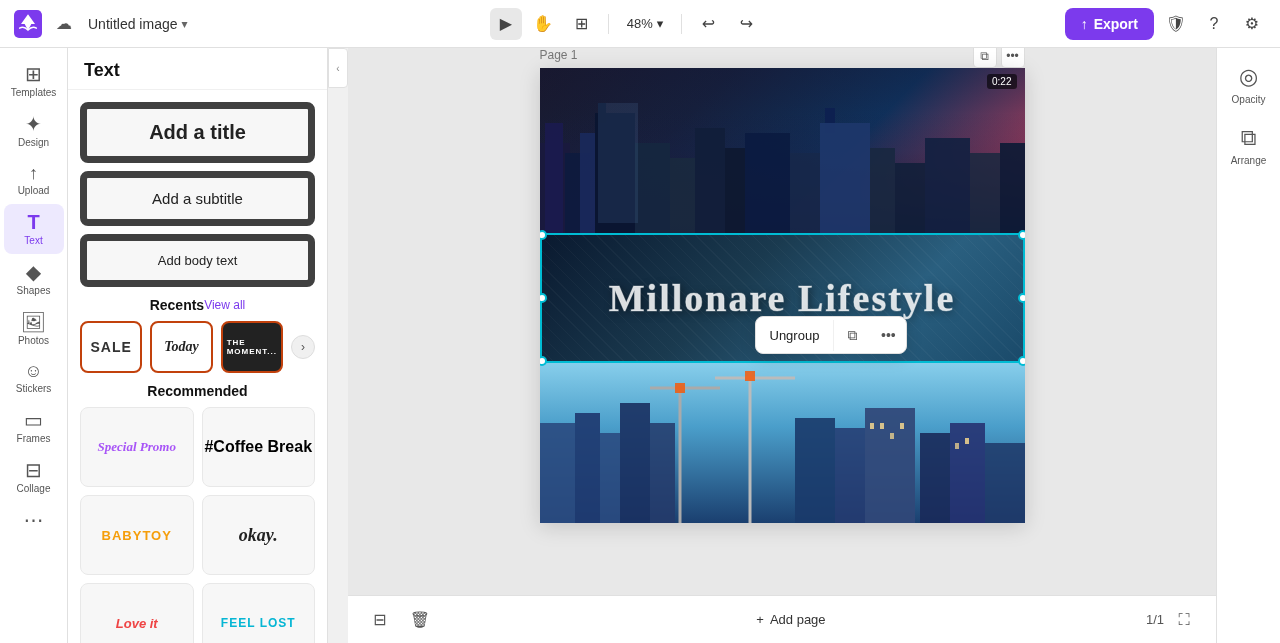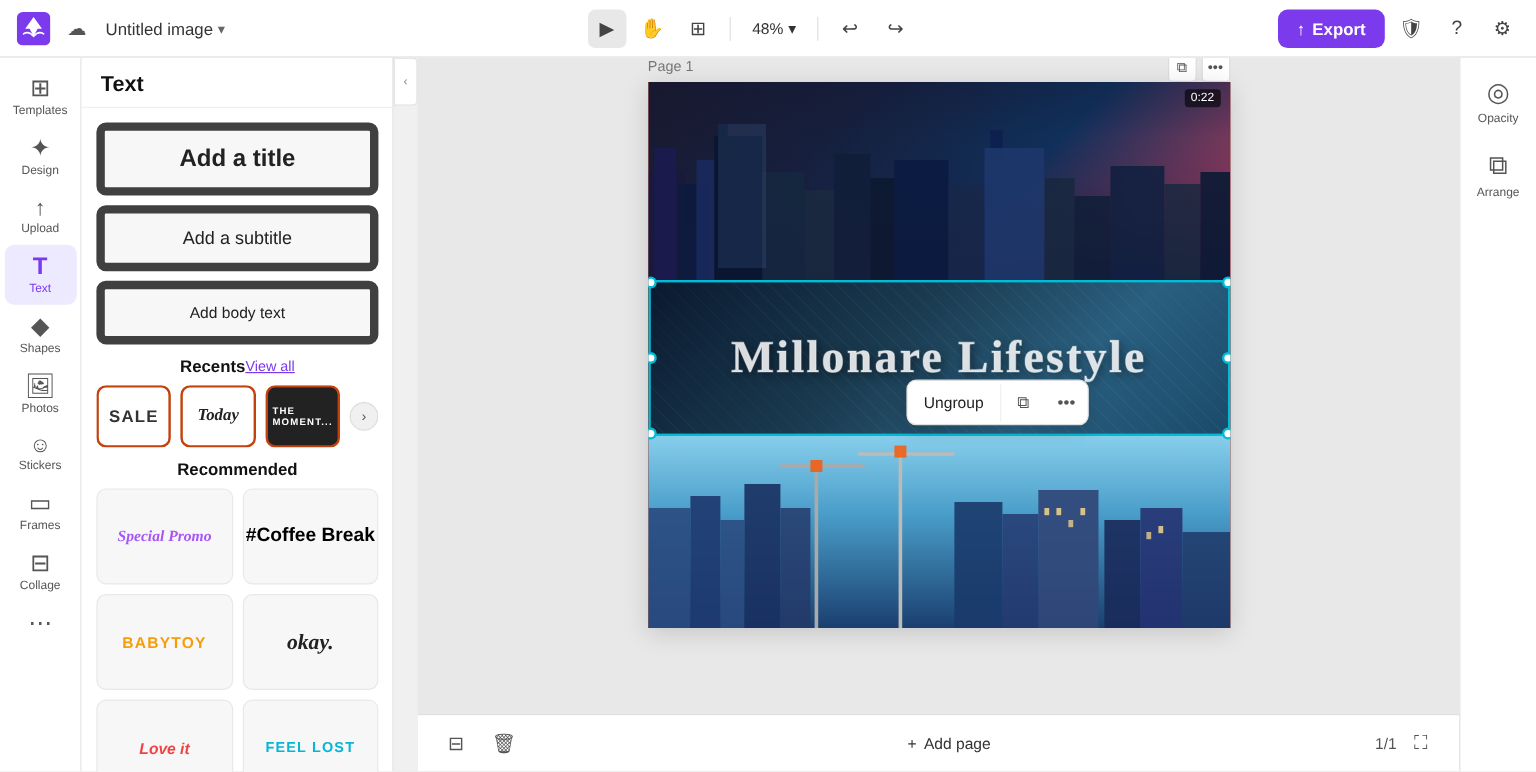--- a/index.html
+++ b/index.html
@@ -89,21 +89,21 @@
     .text-btn {
       display: block; width: 100%; padding: 12px 16px; margin-bottom: 8px;
       background: #f7f7f7; border: 7px solid #404040; border-radius: 8px;
       font-size: 14px; font-weight: 500; color: #222; cursor: pointer; text-align: center;
     }
     .section-header {
       display: flex; justify-content: center; align-items: center;
       margin: 10px 4px 8px; 
     }
     .section-title { font-size: 14px; font-weight: 600; color: #111; }
-    .view-all-link { font-size: 12px; color: #7c3aed; cursor: pointer; text-decoration: underline; }
+    .view-all-link { font-size: 12px; color: #7c3aed; cursor: pointer; }
     .recents-row {
       display: flex; gap: 8px; align-items: center; overflow: hidden;
     }
     .recent-item {
       flex: 1; min-width: 0; height: 52px; background: #f0f0f0; border-radius: 8px;
       display: flex; align-items: center; justify-content: center;
       cursor: pointer; overflow: hidden; border: 2px solid #c2410c;
       font-size: 11px; font-weight: 700;
     }
     .recent-sale { background: #fff; color: #333; font-size: 14px; font-weight: 900; letter-spacing: 1px; }
@@ -152,21 +152,21 @@
     }
     .page-actions {
       position: absolute; top: -24px; right: 0; display: flex; gap: 4px;
     }
     .page-action-btn {
       width: 24px; height: 24px; background: #fff; border: 1px solid #ddd;
       border-radius: 4px; display: flex; align-items: center; justify-content: center;
       cursor: pointer; font-size: 12px; color: #555;
     }
     .canvas {
-      width: 485px; background: #7f1d1d; position: relative;
+      width: 485px; background: #5eead4; position: relative;
       box-shadow: 0 4px 20px rgba(0,0,0,0.15); overflow: hidden;
     }
 
     
     .canvas-top-image {
       width: 100%; height: 165px; overflow: hidden; position: relative;
       background: linear-gradient(135deg, #1a1a2e 0%, #16213e 30%, #0f3460 60%, #e94560 100%);
     }
     .canvas-top-image::before {
       content: '';

